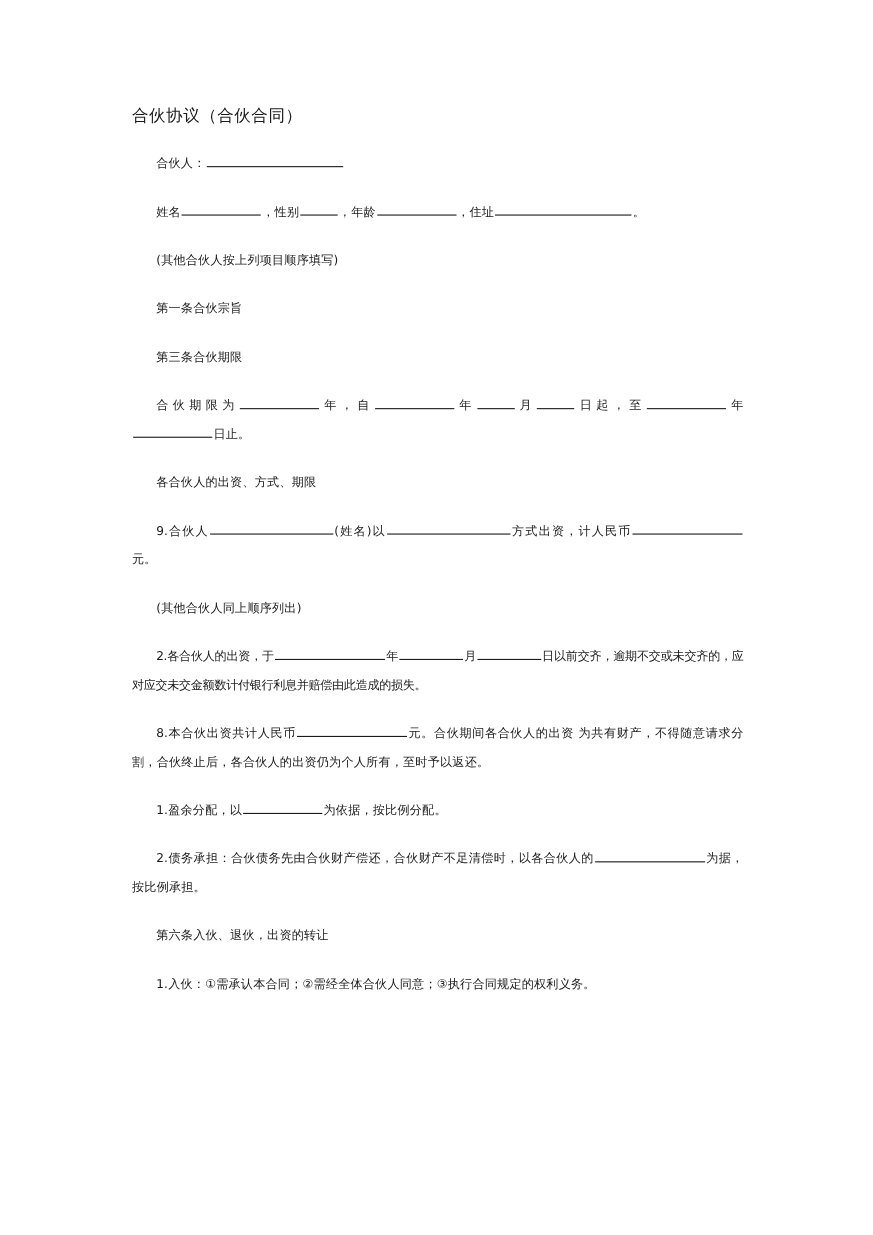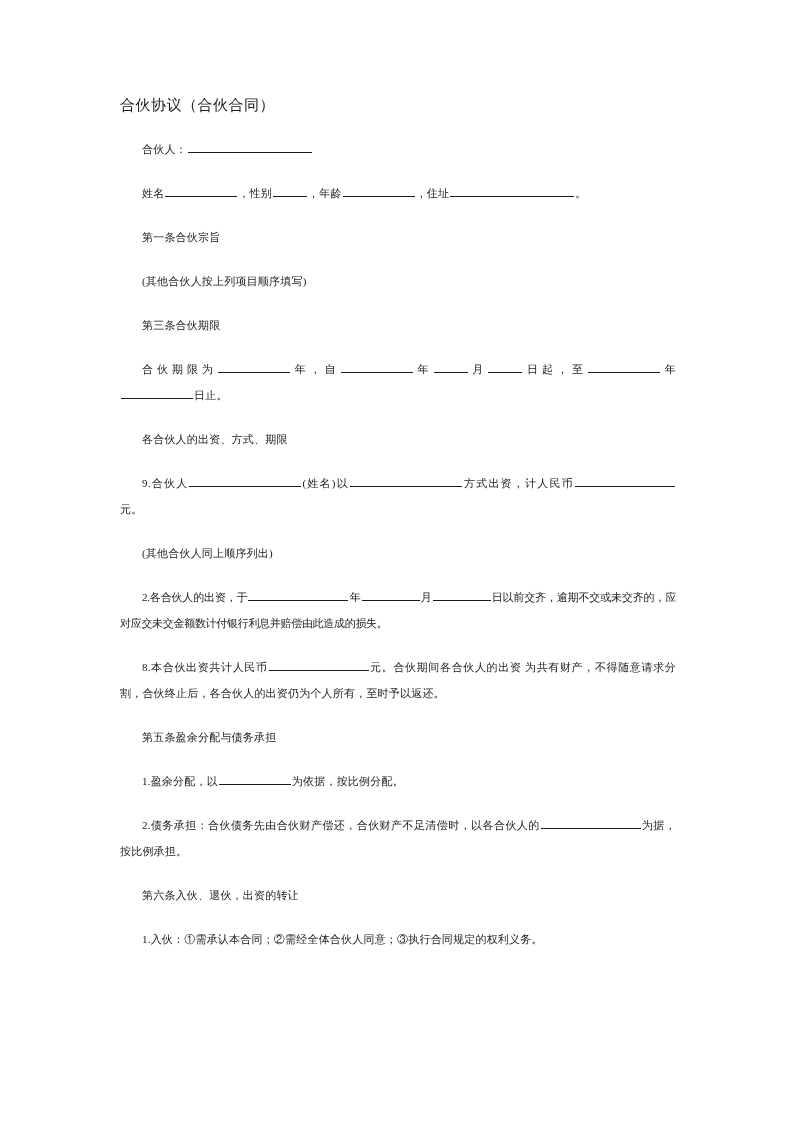--- a/index.html
+++ b/index.html
@@ -15,21 +15,20 @@
     color: #1a1a1a;
     overflow: hidden;
   }
   .page {
     position: absolute;
     left: 0;
     top: 0;
     width: 794px;
     height: 1123px;
     background: #ffffff;
-    font-family: Liberation Serif, serif;
   }
   .content {
     position: absolute;
     left: 120px;
     top: 92px;
     width: 556px;
   }
   .doc-title {
     font-size: 15px;
     line-height: 26px;
@@ -72,23 +71,23 @@
     <p class="doc-title">合伙协议（合伙合同）</p>
 
     <p class="para indent">
       <span>合伙人：</span><span class="blank b-xxl"></span>
     </p>
 
     <p class="para indent">
       <span>姓名</span><span class="blank b-m"></span><span>，</span><span>性别</span><span class="blank b-xs"></span><span>，</span><span>年龄</span><span class="blank b-m"></span><span>，</span><span>住址</span><span class="blank b-xxl"></span><span>。</span>
     </p>
 
+    <p class="para indent">(其他合伙人按上列项目顺序填写)</p>
+
     <p class="para indent">第一条合伙宗旨</p>
-
-    <p class="para indent">(其他合伙人按上列项目顺序填写)</p>
 
 
     <p class="para indent">第三条合伙期限</p>
 
     <p class="para indent">
       <span>合伙期限为</span><span class="blank b-m"></span><span>年，自</span><span class="blank b-m"></span><span>年</span><span class="blank b-xs"></span><span>月</span><span class="blank b-xs"></span><span>日起，至</span><span class="blank b-m"></span><span>年</span><span class="blank b-m"></span><span>日止。</span>
     </p>
 
     <p class="para indent">各合伙人的出资、方式、期限</p>
 
@@ -99,21 +98,20 @@
     <p class="para indent">(其他合伙人同上顺序列出)</p>
 
     <p class="para indent tight">
       <span>2.各合伙人的出资，于</span><span class="blank b-l"></span><span>年</span><span class="blank b-s"></span><span>月</span><span class="blank b-s"></span><span>日以前交齐，逾期不交或未交齐的，应对应交未交金额数计付银行利息并赔偿由此造成的损失。</span>
     </p>
 
     <p class="para indent">
       <span>8.本合伙出资共计人民币</span><span class="blank b-l"></span><span>元。合伙期间各合伙人的出资 为共有财产，不得随意请求分割，合伙终止后，各合伙人的出资仍为个人所有，至时予以返还。</span>
     </p>
 
-    <p class="para indent">第五条盈余分配与债务承担</p>
 
     <p class="para indent">
       <span>1.盈余分配，以</span><span class="blank b-m"></span><span>为依据，按比例分配。</span>
     </p>
 
     <p class="para indent">
       <span>2.债务承担：合伙债务先由合伙财产偿还，合伙财产不足清偿时，以各合伙人的</span><span class="blank b-l"></span><span>为据，按比例承担。</span>
     </p>
 
     <p class="para indent">第六条入伙、退伙，出资的转让</p>

